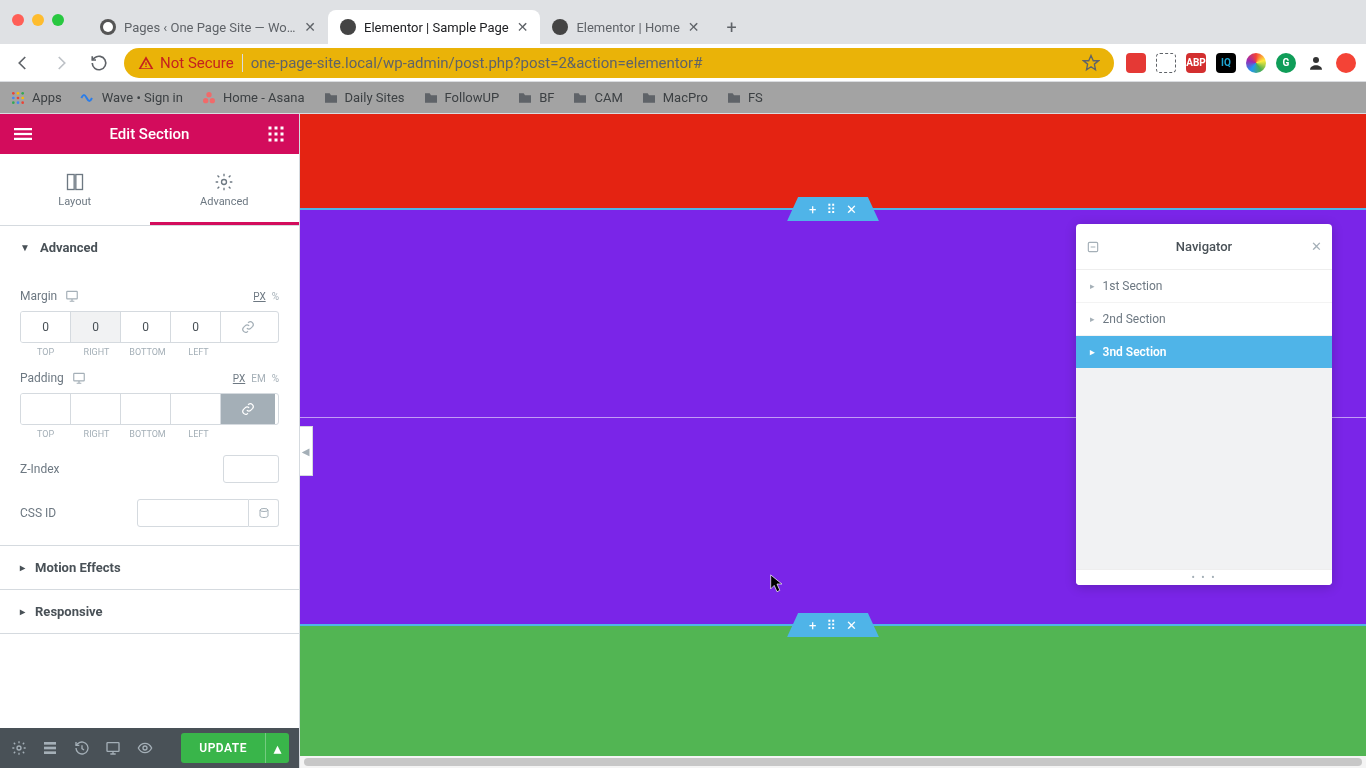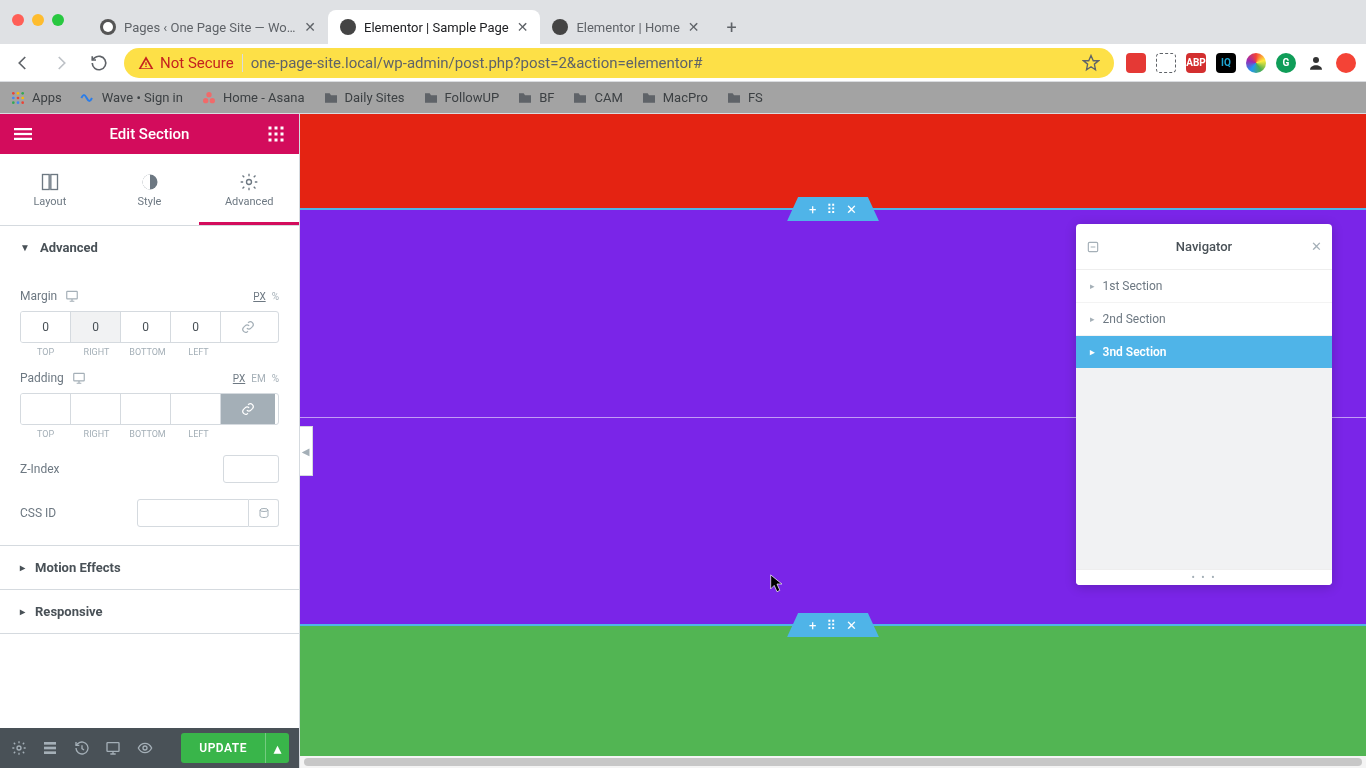--- a/index.html
+++ b/index.html
@@ -16,21 +16,21 @@
 .tab .favicon { width: 16px; height: 16px; border-radius: 50%; background: #888; flex-shrink: 0; display:flex; align-items:center; justify-content:center; }
 .tab .favicon svg { width:12px; height:12px; }
 .tab .title { white-space: nowrap; overflow: hidden; text-overflow: ellipsis; flex: 1; }
 .tab .tab-x { color:#5f6368; font-size:14px; line-height:1; }
 .newtab { width: 28px; height: 28px; display:flex; align-items:center; justify-content:center; color:#5f6368; font-size:18px; margin-left:6px; margin-bottom:3px; border-radius:50%; }
 
 
 .toolbar { height: 38px; background: #fff; display:flex; align-items:center; padding: 0 10px; gap: 12px; border-bottom: 1px solid #dadce0; }
 .navbtn { width:26px; height:26px; display:flex; align-items:center; justify-content:center; color:#5f6368; border-radius:50%; }
 .navbtn.disabled { color:#bdc1c6; }
-.omni { flex:1; height:30px; background:#fde047; border-radius:16px; display:flex; align-items:center; padding:0 14px; gap:8px; font-size:15px; color:#202124; }
+.omni { flex:1; height:30px; background:#eab308; border-radius:16px; display:flex; align-items:center; padding:0 14px; gap:8px; font-size:15px; color:#202124; }
 .not-secure { color:#c5221f; display:flex; align-items:center; gap:6px; font-size:15px; }
 .not-secure .warn { width:16px; height:16px; }
 .omni .sep { width:1px; height:18px; background:#dadce0; }
 .omni .url { color:#5f6368; flex:1; white-space:nowrap; overflow:hidden; }
 .omni .star { color:#5f6368; }
 .ext { display:flex; align-items:center; gap:10px; }
 .ext span { width:20px; height:20px; border-radius:4px; display:flex; align-items:center; justify-content:center; font-size:10px; font-weight:bold; color:#fff; }
 
 
 .bookmarks { height: 32px; background:#a3a3a3; display:flex; align-items:center; padding:0 10px; gap:18px; border-bottom:1px solid #dadce0; font-size:13px; color:#3c4043; }
@@ -312,30 +312,20 @@
     <div class="etabs">
       <div class="etab">
         <div class="ticon">
             <svg width="20" height="20" viewBox="0 0 24 24" fill="none" stroke="#6d7882" stroke-width="1.6">
               <rect x="3" y="3" width="8" height="18"></rect>
               <rect x="13" y="3" width="8" height="18"></rect>
             </svg>
           </div>
         <span>Layout</span>
       </div>
-      <div class="etab">
-        <div class="ticon">
-            <svg width="20" height="20" viewBox="0 0 24 24" fill="#6d7882">
-              <circle cx="12" cy="12" r="9"></circle>
-              <circle cx="12" cy="12" r="9" fill="none"></circle>
-              <path d="M12 3a9 9 0 0 0 0 18z" fill="#fff"></path>
-            </svg>
-          </div>
-        <span>Style</span>
-      </div>
       <div class="etab active">
         <div class="ticon">
             <svg width="20" height="20" viewBox="0 0 24 24" fill="none" stroke="#6d7882" stroke-width="1.6">
               <circle cx="12" cy="12" r="3"></circle>
               <path d="M12 2v3M12 19v3M4.2 4.2l2.1 2.1M17.7 17.7l2.1 2.1M2 12h3M19 12h3M4.2 19.8l2.1-2.1M17.7 6.3l2.1-2.1"></path>
             </svg>
           </div>
         <span>Advanced</span>
       </div>
     </div>

